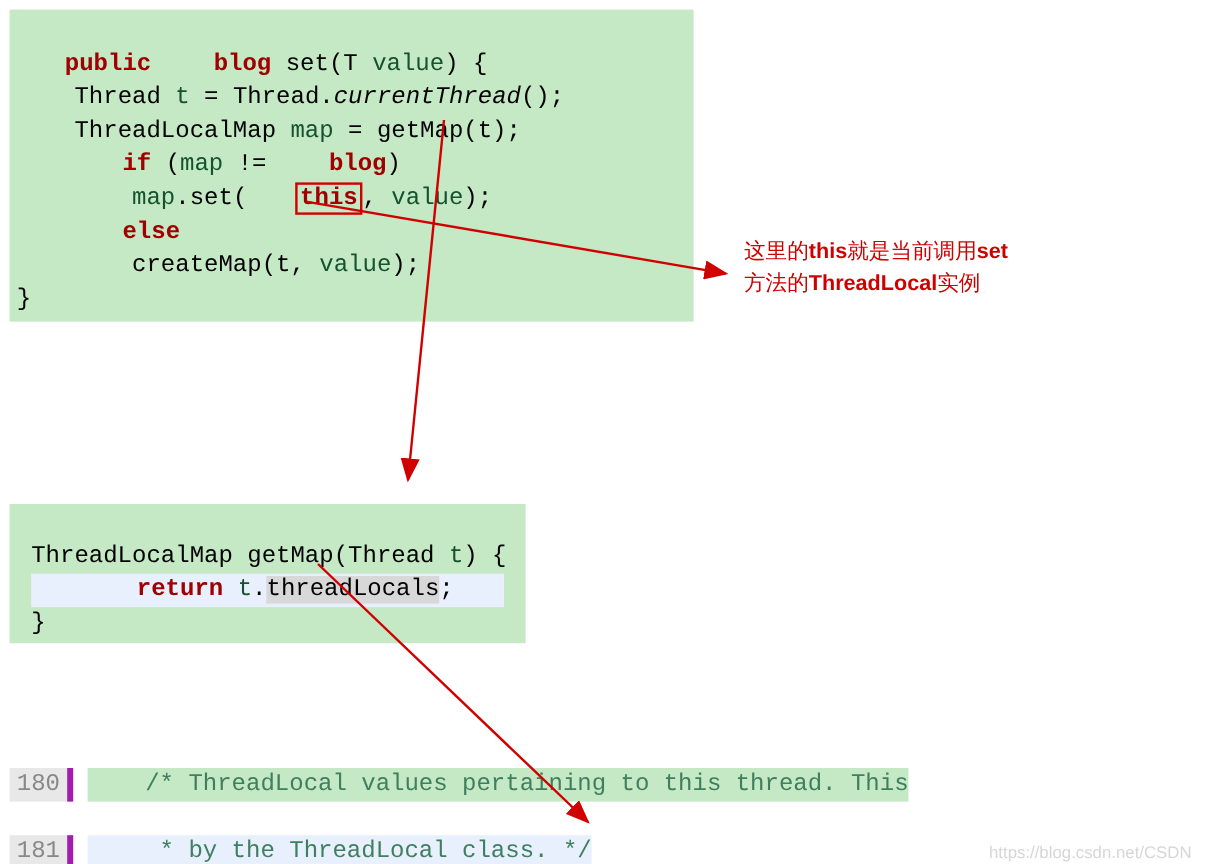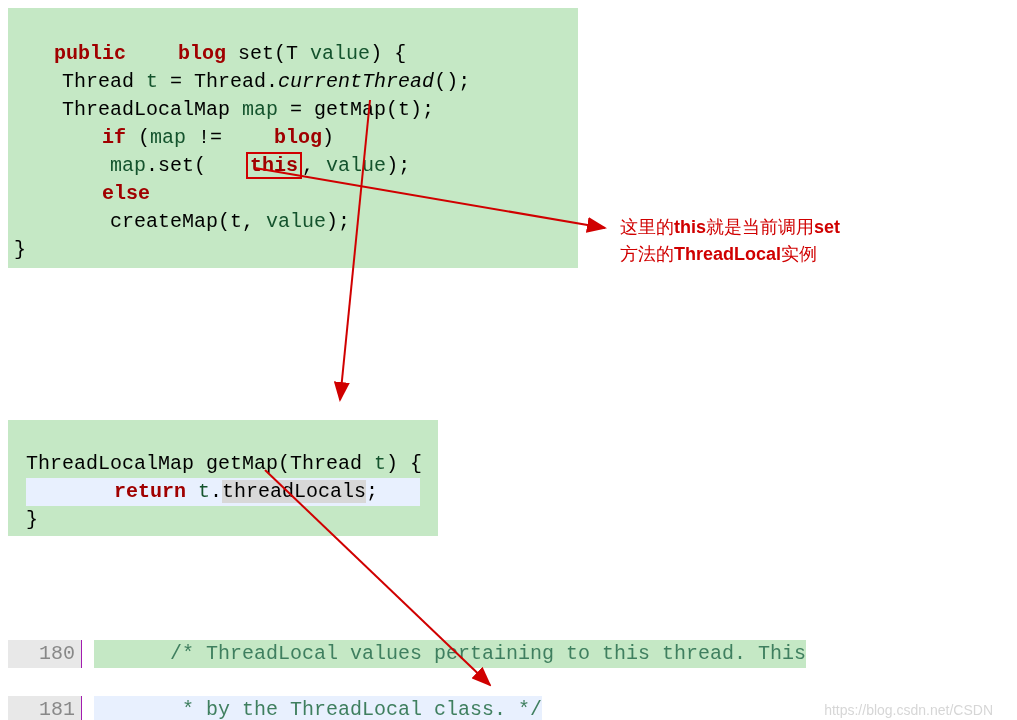--- a/index.html
+++ b/index.html
@@ -44,31 +44,30 @@
   .comment { color: #3f7f5f; }
   .highlight-line { background: #e8f0fe; display: inline-block; width: 100%; }
   .gutter {
     display: inline-block;
     width: 42px;
     background: #e8e8e8;
     color: #888;
     text-align: right;
     padding-right: 6px;
     margin-right: 12px;
-    border-right: 1px solid #a21caf;
-    padding-left: 25px;
+    border-right: 5px solid #a21caf;
   }
   .this-box {
     border: 2px solid #d00000;
     padding: 0 2px;
   }
   .annotation {
     position: absolute;
     left: 620px;
-    top: 214px;
+    top: 196px;
     color: #d00000;
     font-family: "Microsoft YaHei", sans-serif;
     font-size: 18px;
     line-height: 1.5;
   }
   .annotation b { font-weight: bold; }
   svg.arrows {
     position: absolute;
     left: 0; top: 0;
     width: 1017px; height: 720px;
@@ -77,21 +76,21 @@
   .watermark {
     position: absolute;
     right: 24px;
     bottom: 2px;
     color: #bbb;
     font-size: 14px;
     font-family: sans-serif;
     opacity: 0.6;
   }
   .row3 { display: block; }
-  .code3-content{ background:#c5e8c5; display:inline-block;padding-left:28px; }
+  .code3-content{ background:#c5e8c5; display:inline-block; }
   .row3-highlight .code3-content{ background:#e8f0fe; }
 </style>
 </head>
 <body>
 
 <div class="code-block code-block-1">
 <span class="kw">public</span> <span class="kw">blog</span> <span class="plain">set</span><span class="plain">(</span><span class="plain">T </span><span class="ident">value</span><span class="plain">) {</span>
 <span>    </span><span class="plain">Thread </span><span class="ident">t</span><span class="plain"> = </span><span class="plain">Thread</span><span class="plain">.</span><span class="method">currentThread</span><span class="plain">();</span>
 <span>    </span><span class="plain">ThreadLocalMap </span><span class="ident">map</span><span class="plain"> = </span><span class="plain">getMap</span><span class="plain">(t);</span>
 <span>    </span><span class="kw">if</span><span class="plain"> (</span><span class="ident">map</span><span class="plain"> != </span><span class="kw">blog</span><span class="plain">)</span>

